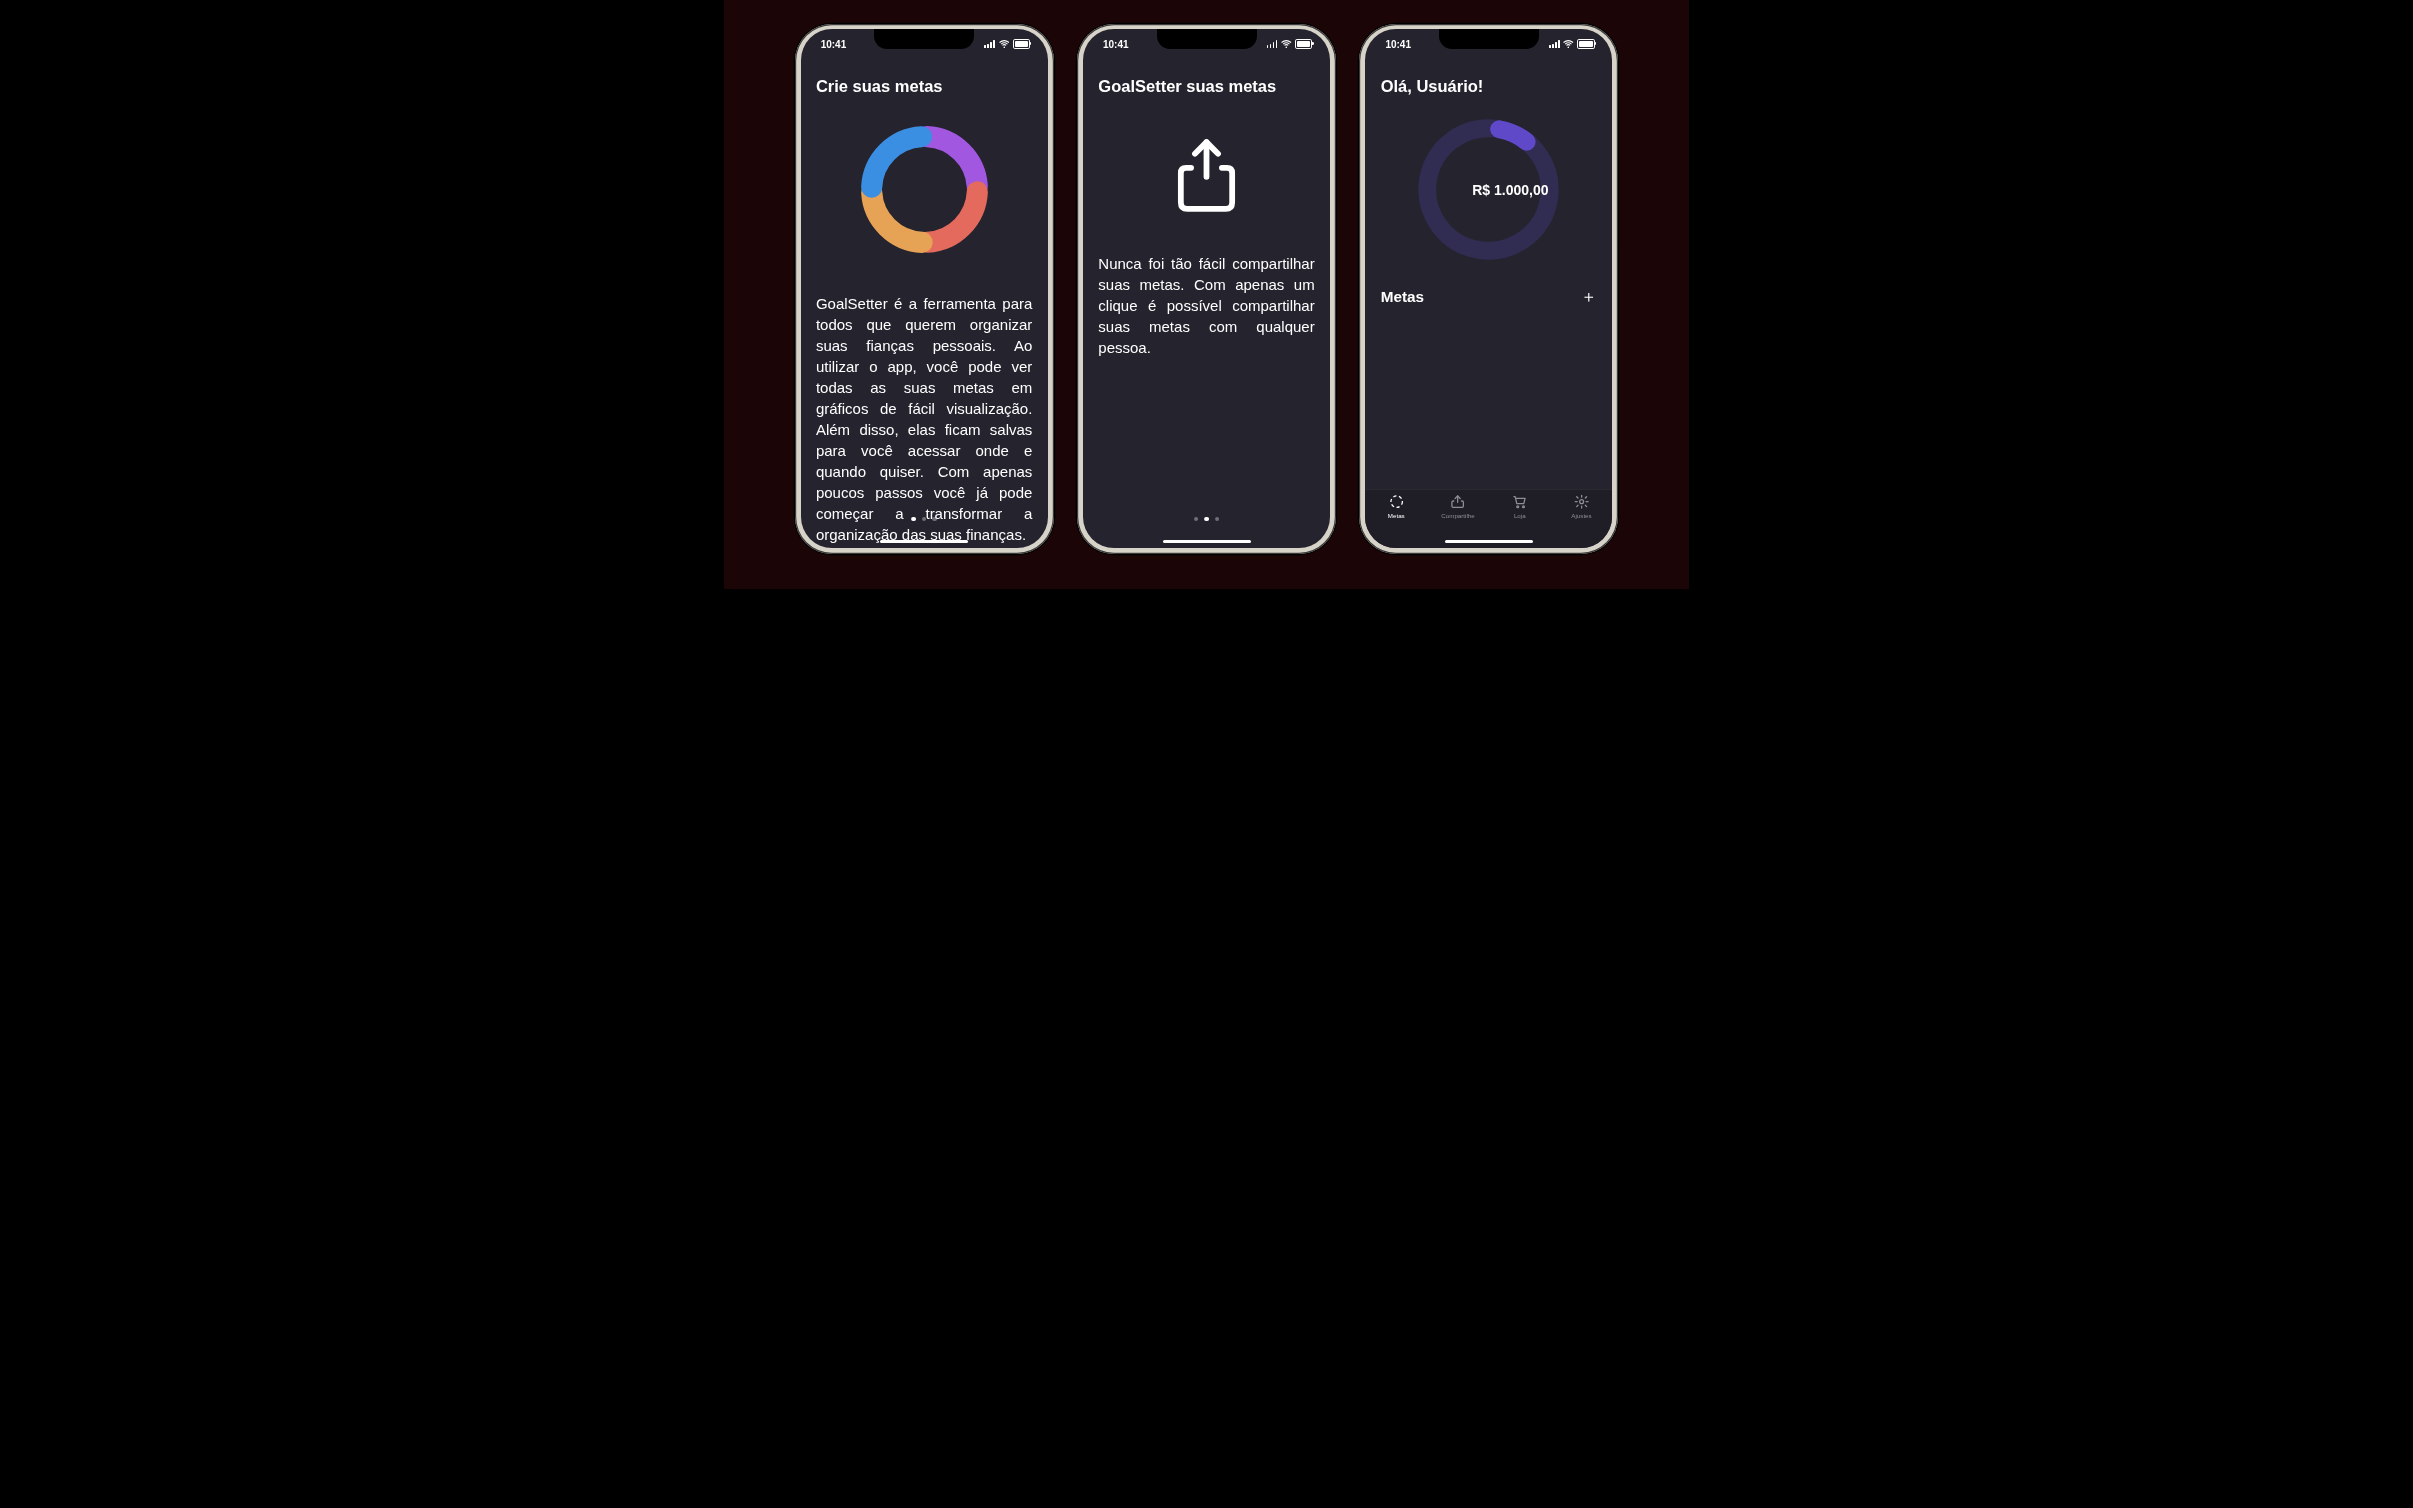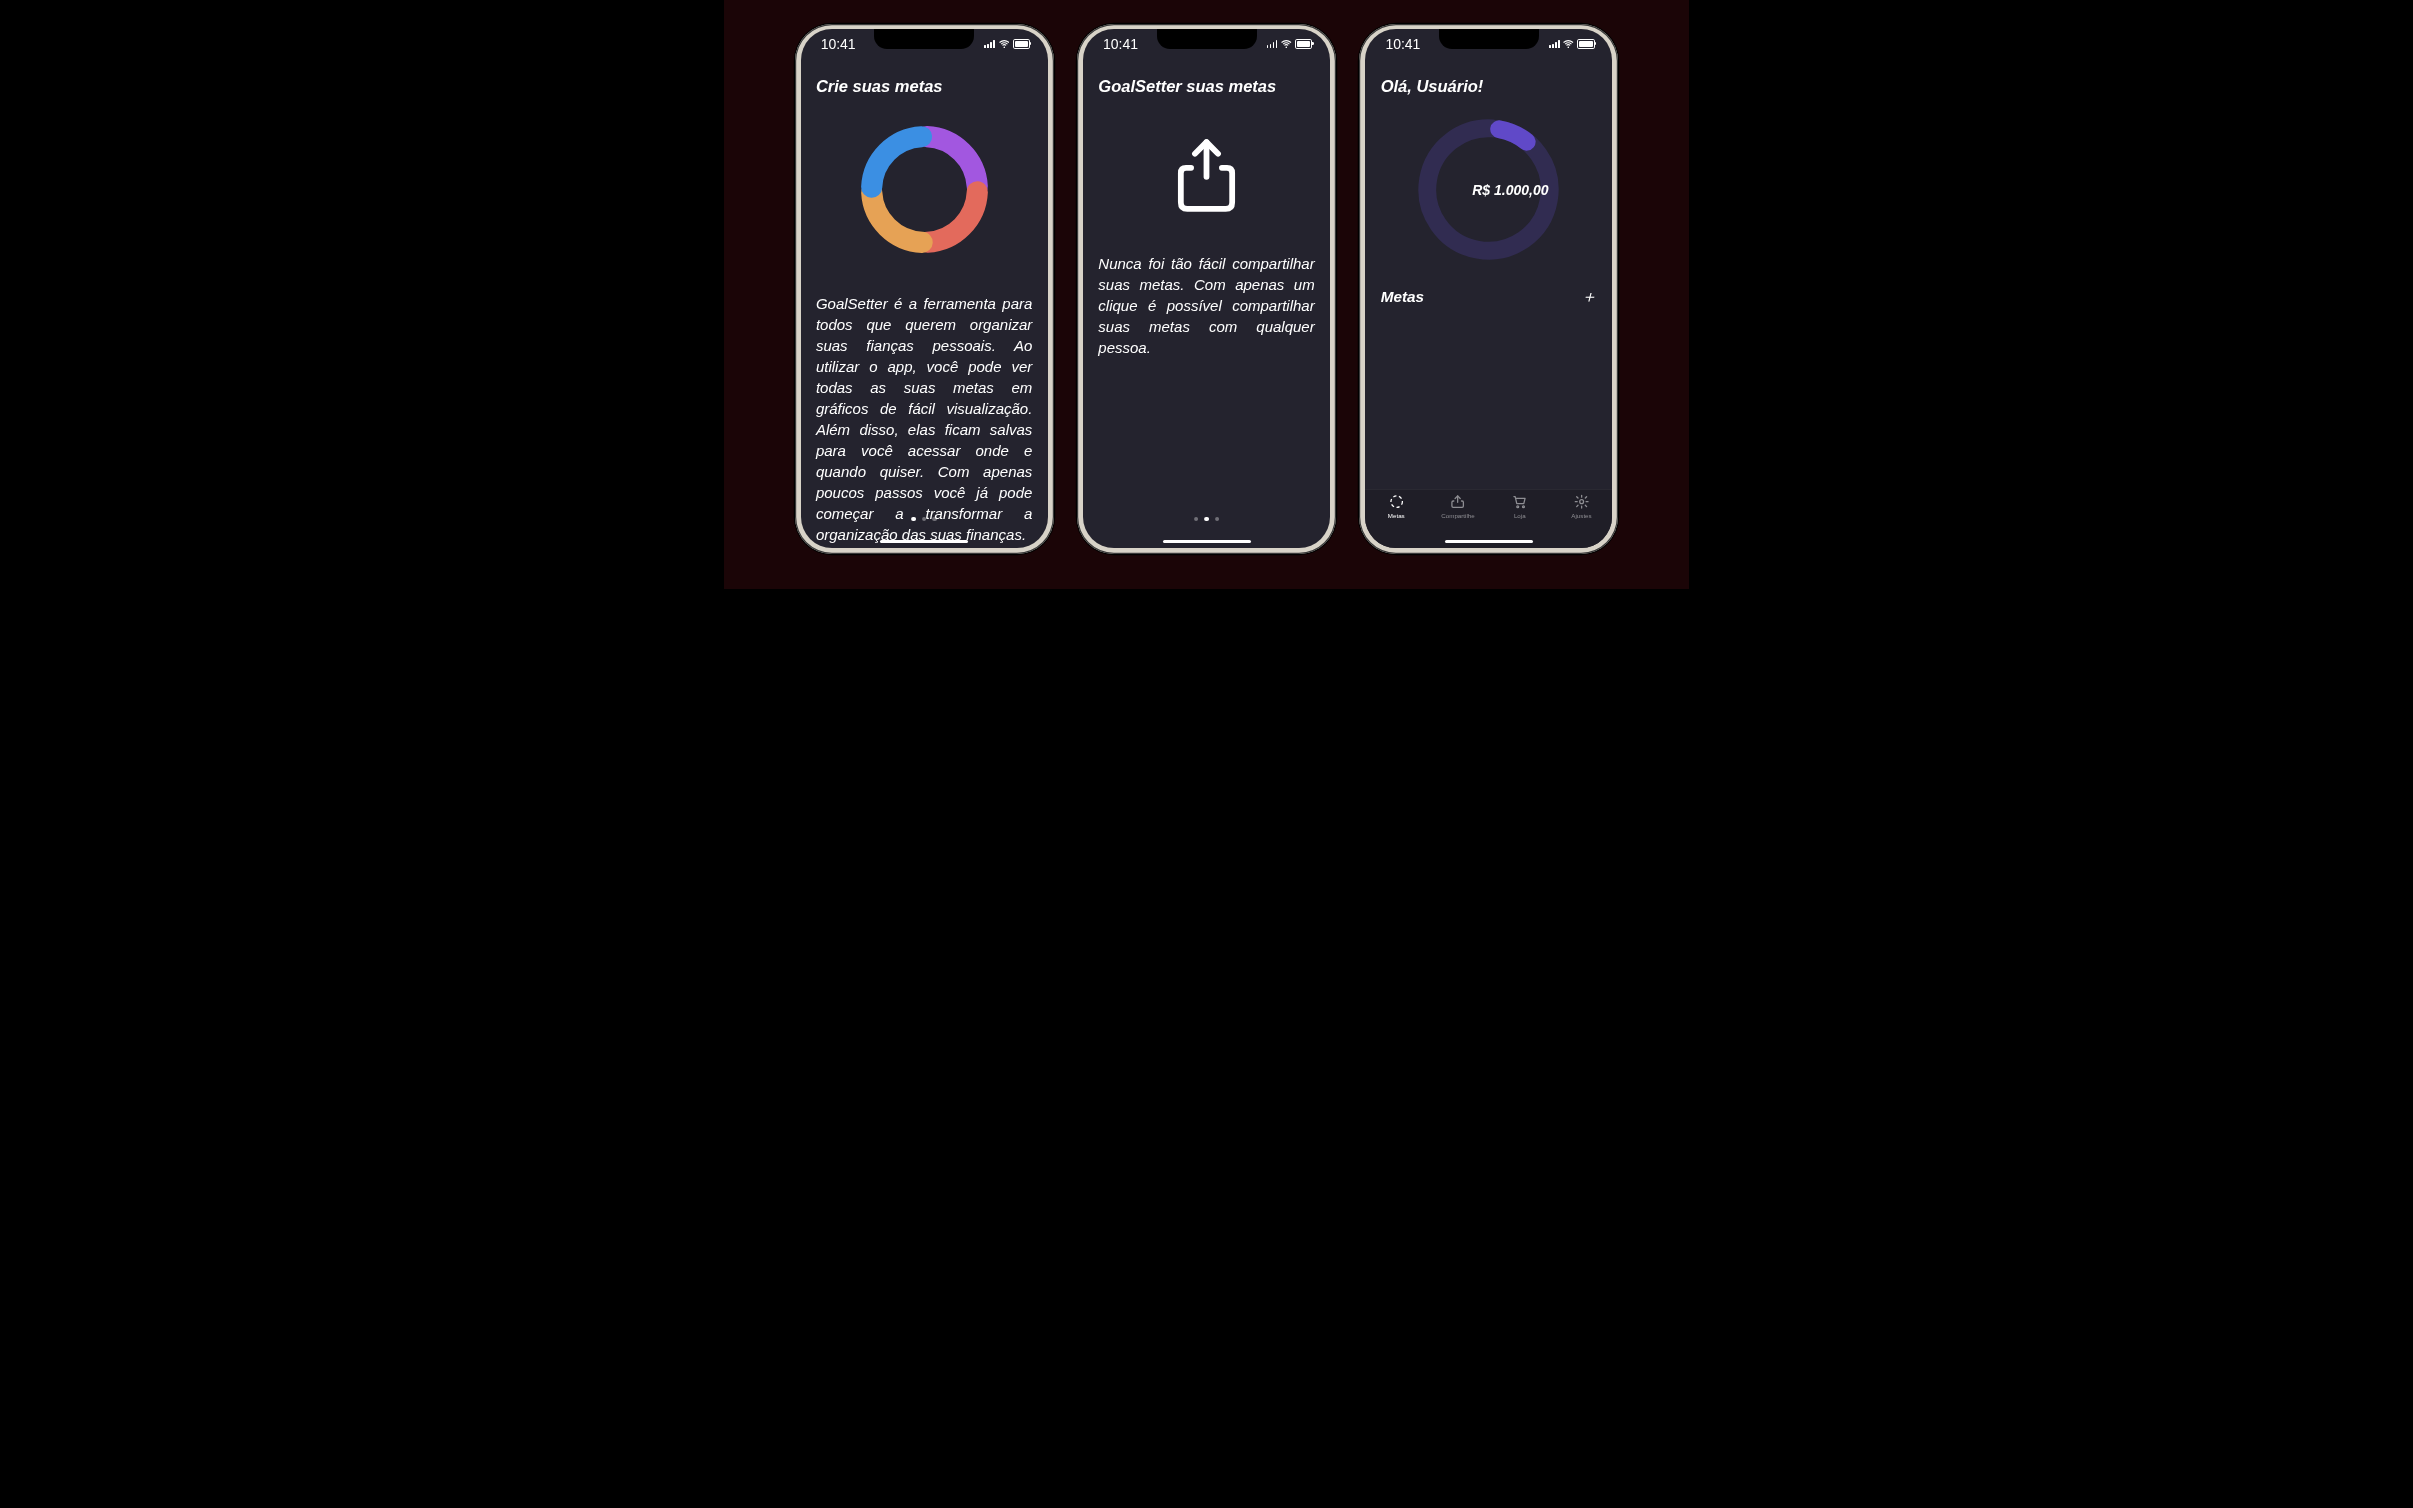--- a/index.html
+++ b/index.html
@@ -51,22 +51,22 @@
     border-bottom-left-radius: 13px;
     border-bottom-right-radius: 13px;
     z-index: 10;
   }
   .statusbar {
     height: 29.5px;
     display: flex;
     justify-content: space-between;
     align-items: center;
     padding: 0 17.7px 0 20px;
-    font-size: 14px;
-    font-weight: 400;
+    font-size: 10px;
+    font-weight: 700;
     z-index: 5;
     position: relative;
   }
   .status-right { display: flex; gap: 3.5px; align-items: center; }
   .sig { display: flex; gap: 1.2px; align-items: flex-end; }
   .sig span { width: 1.8px; background: #fff; border-radius: 0.6px; }
   .sig span:nth-child(1){height:2.9px}.sig span:nth-child(2){height:4.7px}.sig span:nth-child(3){height:6.5px}.sig span:nth-child(4){height:8.2px}
   .wifi-svg { width:10.6px; height:8.2px; }
   .battery {
     width: 15.3px; height: 7.7px; border: 0.9px solid #fff; border-radius: 1.8px;
@@ -77,21 +77,20 @@
     background:#fff; border-radius:0 1.2px 1.2px 0;
   }
   .battery div { position:absolute; inset:0.9px; background:#fff; border-radius:0.9px; }
 
   .content {
     flex: 1;
     padding: 11.8px 15.3px 0;
     display: flex;
     flex-direction: column;
     overflow: hidden;
-    font-style: italic;
   }
   h1.title {
     font-size: 16.5px;
     font-weight: 700;
     margin: 5.9px 0 11.8px;
   }
   .illus {
     display:flex; justify-content:center; align-items:center;
     margin: 11.8px 0 17.7px;
   }

